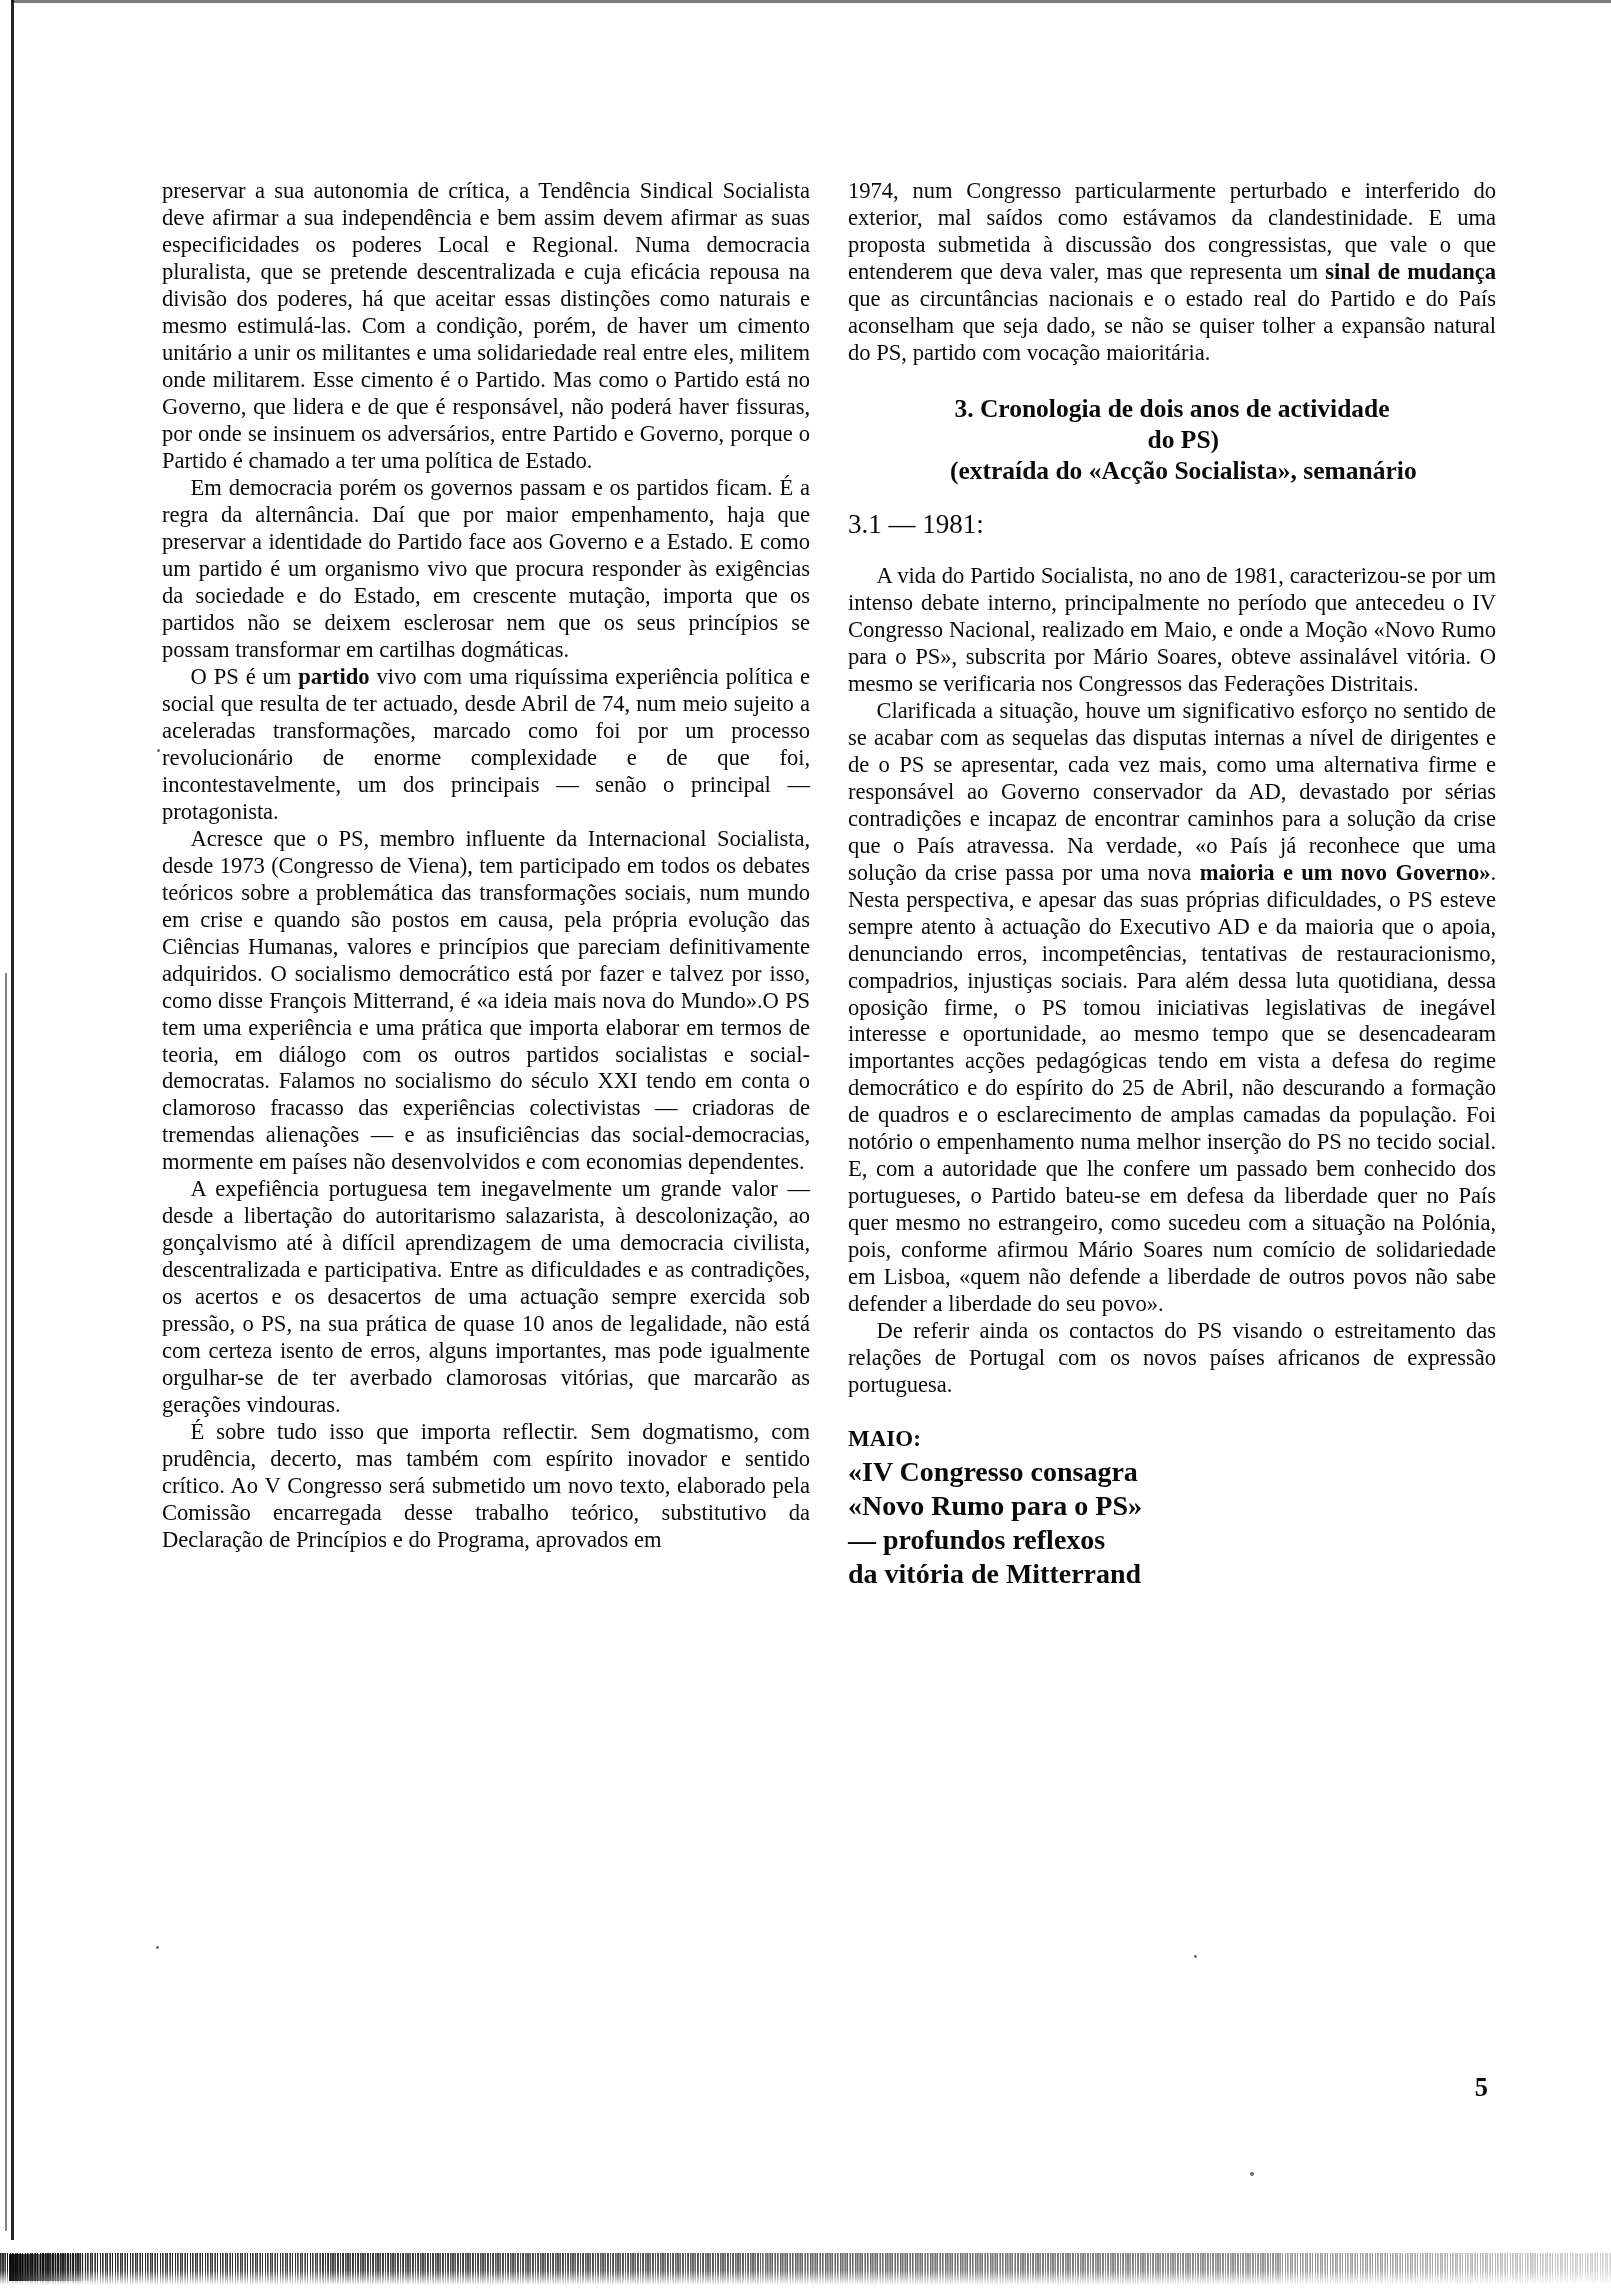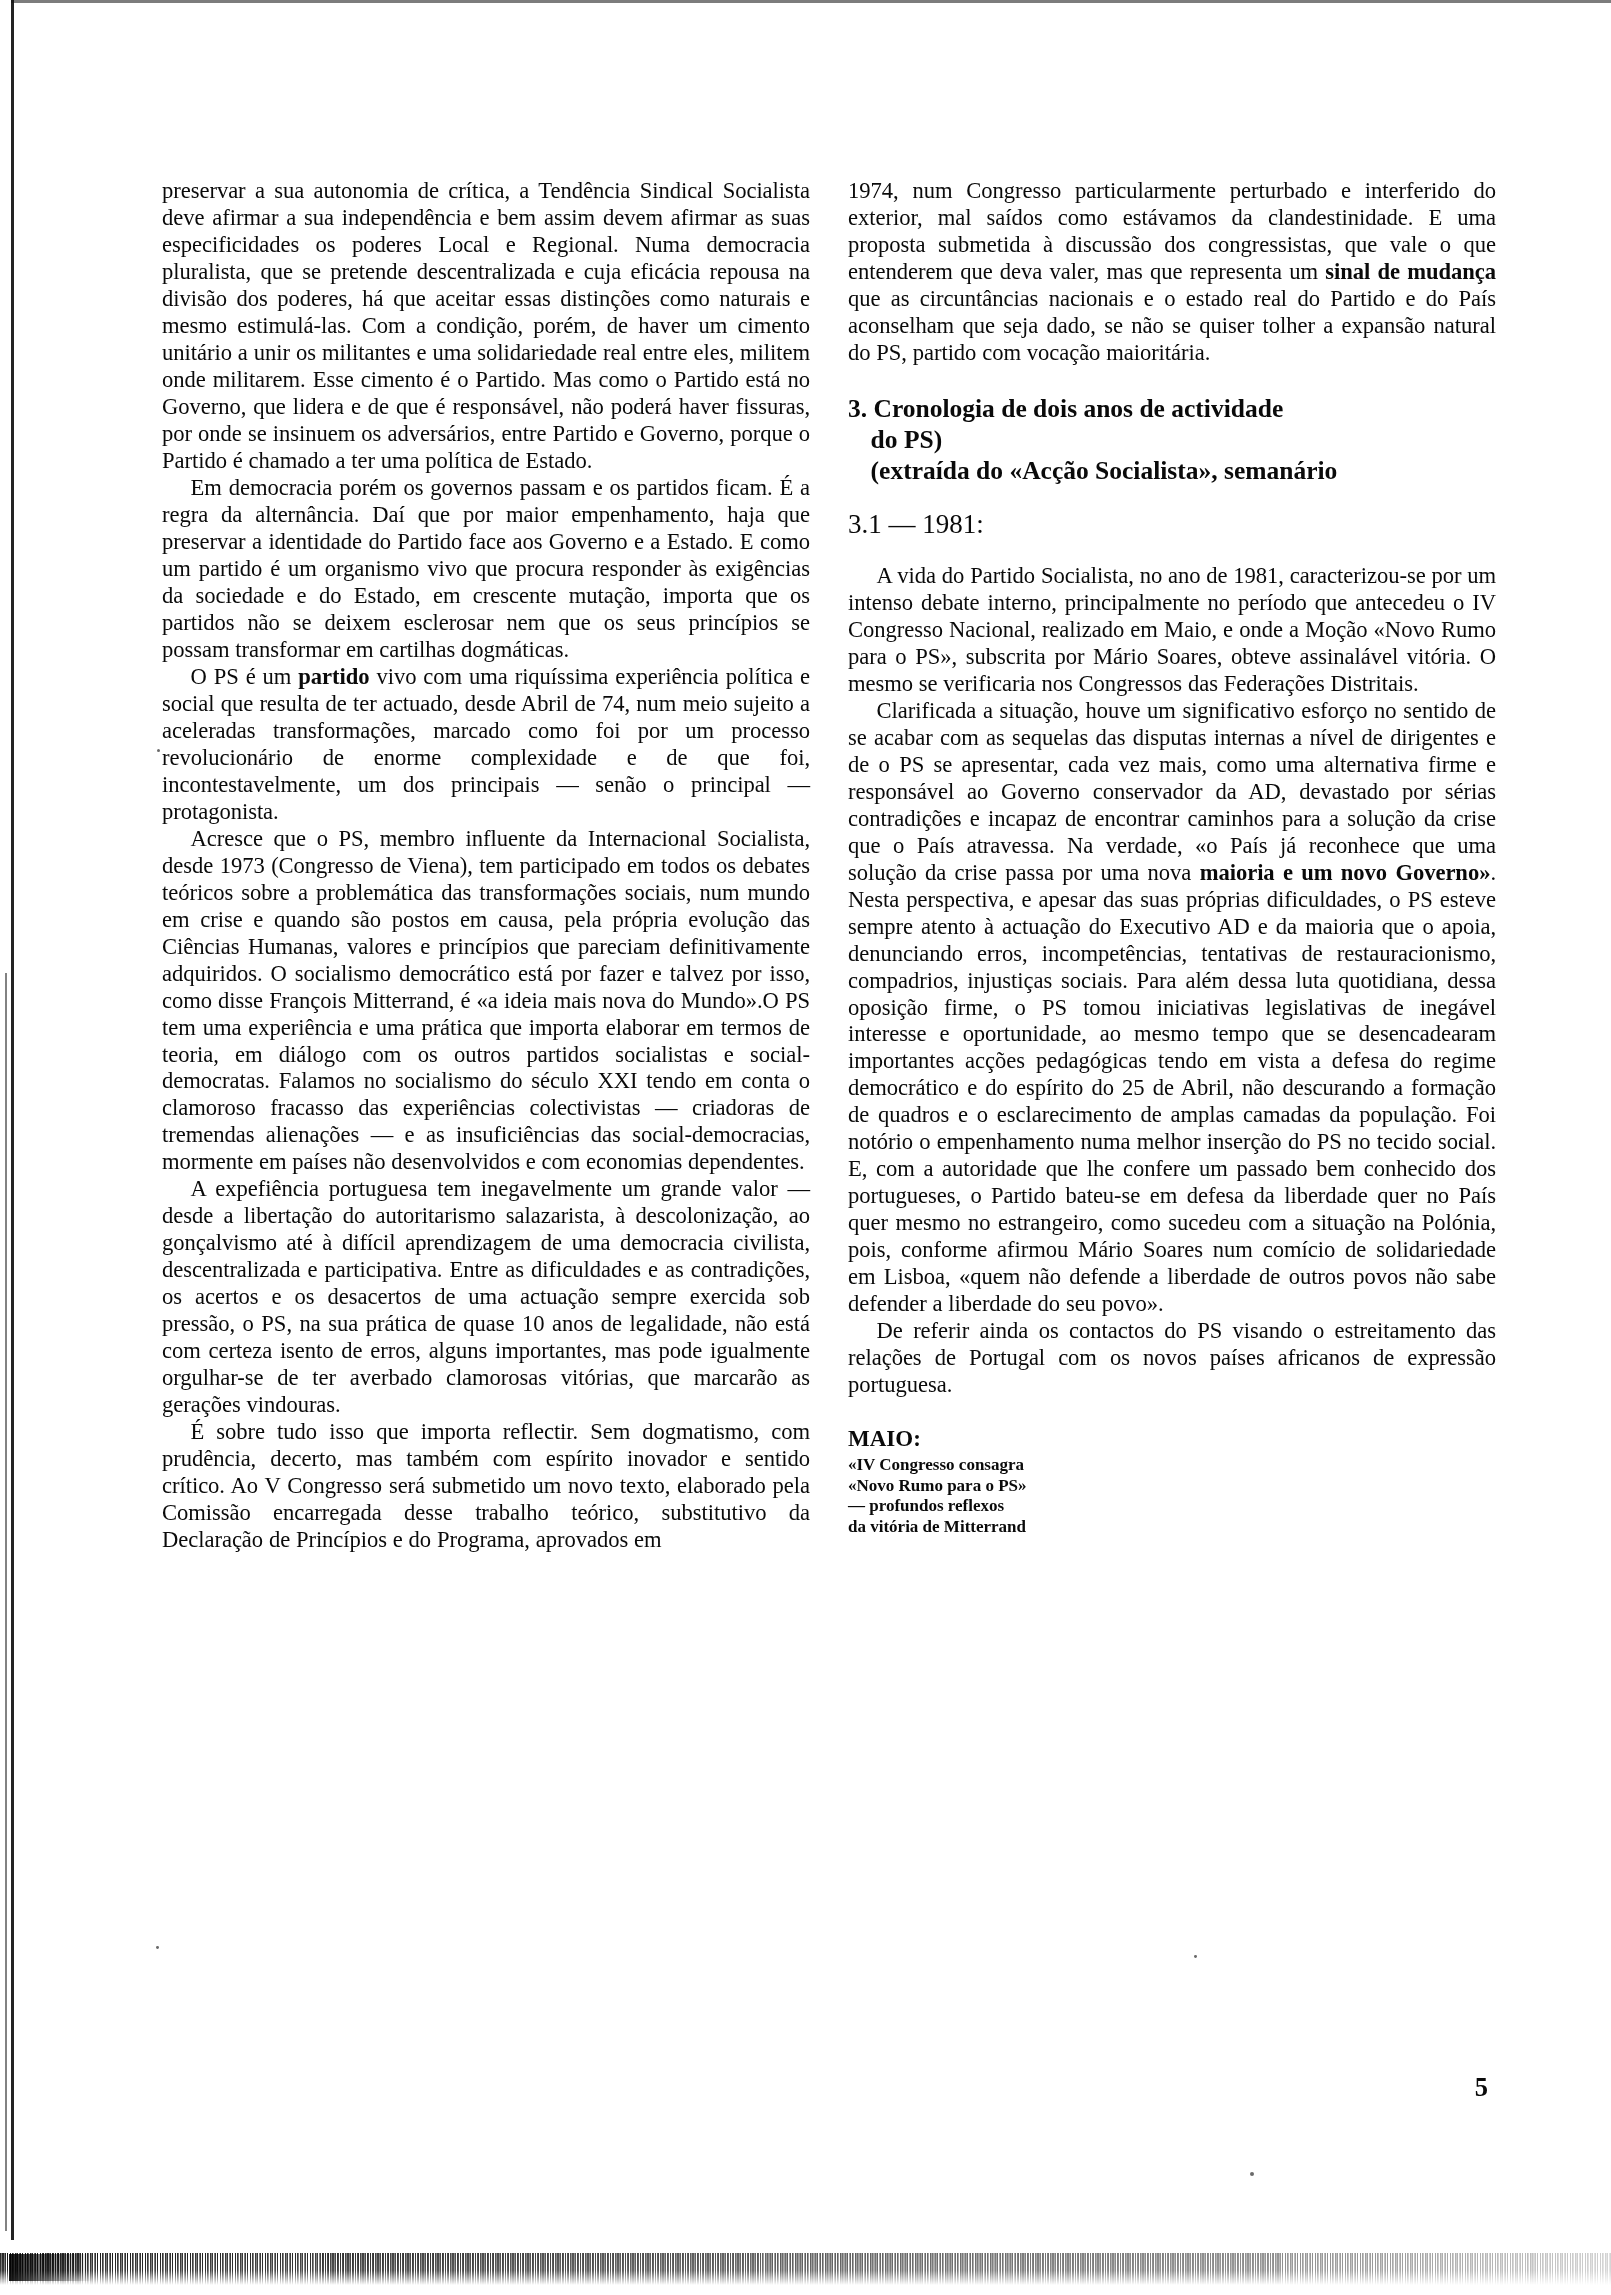--- a/index.html
+++ b/index.html
@@ -100,20 +100,21 @@
   p.para b { font-weight: 700; }
 
   
   h2.section-title {
     margin: 27.5px 0 0 0;
     font-size: 25.5px;
     line-height: 1.20;
     font-weight: 700;
     text-indent: 0;
     padding-left: 0;
+    text-align: center;
   }
   h2.section-title .cont {
     display: block;
     padding-left: 22.6px;
   }
   h3.sub-id {
     margin: 21.6px 0 0 0;
     font-size: 27px;
     line-height: 1.2;
     font-weight: 400;
@@ -125,21 +126,21 @@
     font-weight: 700;
   }
   h4.month {
     margin: 26px 0 0 0;
     font-size: 23px;
     line-height: 1.2;
     font-weight: 700;
   }
   h4.month-head {
     margin: 2px 0 0 0;
-    font-size: 17px;
+    font-size: 28px;
     line-height: 1.22;
     font-weight: 700;
   }
 
   .page-number {
     position: absolute;
     right: 124px;
     top: 2074px;
     font-size: 26.5px;
     font-weight: 700;

